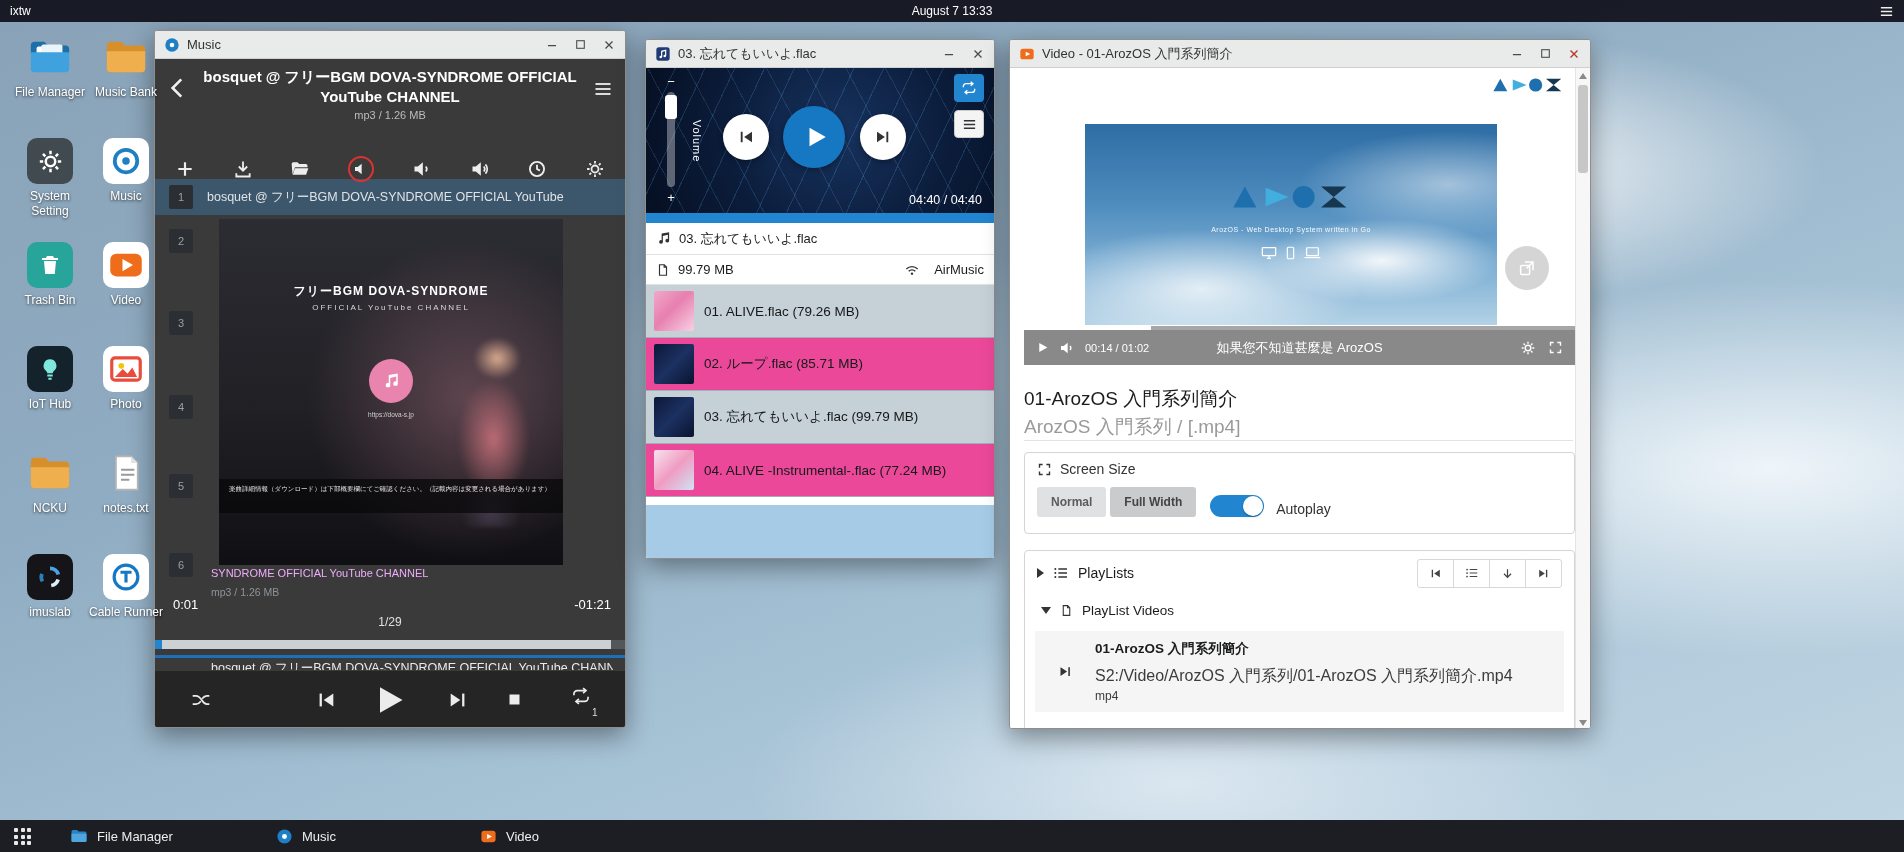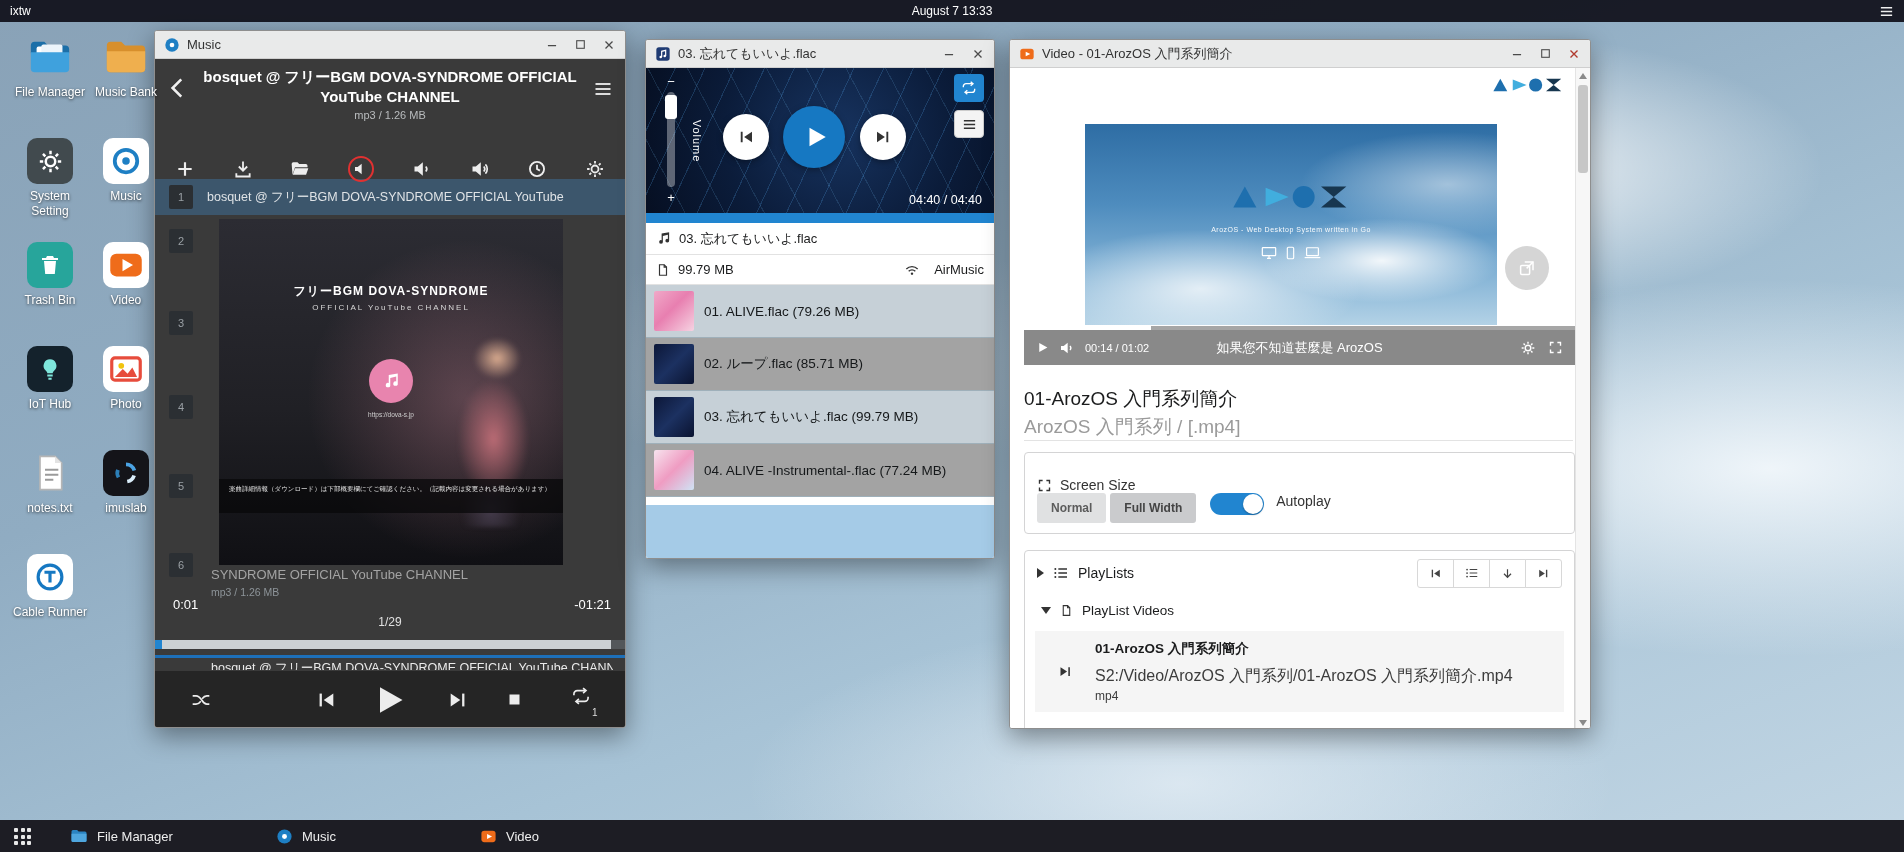--- a/index.html
+++ b/index.html
@@ -53,21 +53,21 @@
 .art-line2{position:absolute;left:0;right:0;top:84px;text-align:center;font-size:8px;letter-spacing:2px;color:#d8d8d8}
 .art-circle{position:absolute;left:150px;top:140px;width:44px;height:44px;border-radius:50%;background:#e884ae;display:flex;align-items:center;justify-content:center;color:#fff}
 .art-url{position:absolute;left:0;right:0;top:192px;text-align:center;font-size:6.5px;color:#cfcfcf}
 .art-person{position:absolute;right:10px;top:112px;width:124px;height:196px;filter:blur(2px);
  background:radial-gradient(ellipse 34px 30px at 55% 14%, rgba(226,178,148,.95), transparent 70%),
  radial-gradient(ellipse 48px 80px at 52% 55%, rgba(214,120,130,.8), transparent 75%),
  radial-gradient(ellipse 40px 50px at 50% 92%, rgba(80,70,90,.7), transparent 75%)}
 .art-band{position:absolute;left:0;right:0;bottom:52px;height:34px;background:rgba(8,8,10,.74);padding:5px 10px;font-size:6.5px;line-height:1.6;color:#e6e6e6;overflow:hidden}
 .t-el{position:absolute;left:18px;top:538px;font-size:13px;color:#fff;z-index:3}
 .t-rem{position:absolute;right:14px;top:538px;font-size:13px;color:#fff;z-index:3}
-.row-below-t{position:absolute;left:56px;right:110px;top:508px;font-size:13px;color:#a3a3a3;white-space:nowrap;overflow:hidden;z-index:1}
+.row-below-t{position:absolute;left:56px;right:110px;top:508px;font-size:11px;color:#f0abfc;white-space:nowrap;overflow:hidden;z-index:1}
 .row-below-m{position:absolute;left:56px;top:527px;font-size:10.5px;color:#8d9499;z-index:1}
 .mw-pos{position:absolute;left:0;right:0;top:556px;text-align:center;font-size:12px;color:#e0e0e0;z-index:3}
 .mw-progress{position:absolute;left:0;right:0;top:581px;height:9px;background:#53575a;z-index:3;cursor:pointer}
 .mw-buff{width:97%;height:100%;background:#ccd1d4}
 .mw-played{position:absolute;left:0;top:0;width:7px;height:100%;background:#2185d0}
 .blue-line{position:absolute;left:0;right:0;top:596px;height:3px;background:#1d6fb8;z-index:3}
 .clip-row{position:absolute;left:56px;right:12px;top:601px;height:10px;overflow:hidden;font-size:12.5px;color:#eaeaea;white-space:nowrap;z-index:1}
 .mw-controls{position:absolute;left:0;right:0;bottom:0;height:58px;background:#252525;z-index:4}
 .mc{position:absolute;color:#ececec;cursor:pointer}
 .mc-badge{position:absolute;left:437px;top:36px;font-size:10px;color:#ddd}
@@ -91,21 +91,21 @@
 .btn-loop{left:308px;top:6px;background:#2185d0;color:#fff}
 .btn-list{left:308px;top:42px;background:#f4f4f4;border:1px solid #ccc;color:#333}
 .ptime{position:absolute;right:12px;bottom:6px;color:#fff;font-size:12.5px}
 .pbar{position:absolute;left:0;right:0;top:145px;height:10px;background:#2185d0;cursor:pointer}
 .irow{position:absolute;left:0;right:0;background:#fff;border-bottom:1px solid #e2e2e2;display:flex;align-items:center;gap:8px;padding:0 10px;font-size:13px;color:#1b1c1d}
 .irow1{top:155px;height:32px}
 .irow2{top:187px;height:30px}
 .ir-right{margin-left:auto;display:flex;align-items:center;gap:14px}
 .plist{position:absolute;left:0;right:0;top:217px}
 .prow{display:flex;align-items:center;gap:10px;padding:6px 8px;border-bottom:1px solid #9fb0ba;font-size:13.5px;color:#15181a;cursor:pointer}
-.prow.odd{background:#c6d0d7}.prow.even{background:#a3a3a3}
+.prow.odd{background:#c6d0d7}.prow.even{background:#ec4899}
 .pthumb{width:40px;height:40px;flex:none;border-radius:2px}
 .th1{background:linear-gradient(135deg,#f0a9c8 0%,#e87fb0 45%,#f6d3e2 100%)}
 .th2{background:linear-gradient(135deg,#0c1738 0%,#1c3161 50%,#0a1330 100%)}
 .th4{background:linear-gradient(135deg,#f7e3ee 0%,#ef9cc2 50%,#cfe3f5 100%)}
 .pfooter{position:absolute;left:0;right:0;top:437px;bottom:0;background:#a5cbe7}
 
 .win-video{left:1009px;top:39px;width:582px;height:690px}
 .vw-body{position:relative;height:662px;background:#fff;overflow:hidden;color:#1b1c1d}
 .logo-corner{position:absolute;right:26px;top:8px;width:72px}
 .vscreen{position:absolute;left:75px;top:56px;width:412px;height:201px;overflow:hidden;cursor:pointer;
@@ -123,23 +123,23 @@
 .vprog-fill{width:23%;height:100%;background:#fff}
 .vc-row{position:relative;display:flex;align-items:center;height:100%;padding:4px 12px 0;gap:10px;color:#fff}
 .vc-row>span{cursor:pointer;display:flex}
 .vc-time{font-size:11px;cursor:default!important}
 .vsub{position:absolute;left:50%;transform:translateX(-50%);font-size:13px;white-space:nowrap}
 .vc-right{margin-left:auto;display:flex;gap:12px}
 .vtitle{position:absolute;left:14px;top:318px;font-size:19px}
 .vmeta{position:absolute;left:14px;top:346px;font-size:19px;color:#9a9a9a}
 .vdivider{position:absolute;left:14px;right:17px;top:372px;border-top:1px solid #e3e3e3}
 .vbox{position:absolute;left:14px;width:551px;border:1px solid #d4d4d5;border-radius:4px;background:#fff}
-.box1{top:384px;height:82px;padding:24px 12px}
+.box1{top:384px;height:82px;padding:8px 12px}
 .ss-label{display:flex;align-items:center;gap:8px;font-size:14px;color:#333}
-.ss-row{margin-top:0;display:flex;align-items:flex-start}
+.ss-row{margin-top:10px;display:flex;align-items:flex-end}
 .ui-btn{font-size:12px;font-weight:bold;padding:8px 14px;border-radius:3px;border:none;cursor:pointer}
 .btn-normal{background:#e0e1e2;color:#5c5c5c;margin-right:4px}
 .btn-full{background:#cacbcd;color:#444}
 .toggle{margin-left:14px;width:54px;height:22px;border-radius:11px;background:#2185d0;position:relative;cursor:pointer}
 .knob{position:absolute;top:1px;right:1px;width:20px;height:20px;border-radius:50%;background:#fff;box-shadow:0 1px 2px rgba(0,0,0,.3)}
 .autoplay-label{margin-left:12px;font-size:14px;color:#333}
 .box2{top:482px;height:200px}
 .pl-header{height:44px;display:flex;align-items:center;gap:9px;padding:0 12px}
 .pl-header .txt{font-size:14px}
 .c-right{width:0;height:0;border-top:5px solid transparent;border-bottom:5px solid transparent;border-left:7px solid #333;cursor:pointer}
@@ -257,20 +257,29 @@
     <span class="appbg" style="background:#fff">
       <svg width="38" height="38" viewBox="0 0 24 24">
           <rect x="3" y="5" width="18" height="14" rx="2" fill="#fff" stroke="#e74c3c" stroke-width="2"></rect>
           <circle cx="9" cy="10" r="1.8" fill="#f1c40f"></circle>
           <path d="M5 17l5-5 3 3 3-4 3 6z" fill="#e74c3c"></path>
         </svg>
     </span>
     <span class="dlabel">Photo</span>
   </div>
 
+  <div class="dicon">
+    <span class="glyph">
+      <svg width="46" height="46" viewBox="0 0 48 48">
+          <path d="M4 12a4 4 0 014-4h11l4 4h17a4 4 0 014 4v20a4 4 0 01-4 4H8a4 4 0 01-4-4z" fill="#d78f2c"></path>
+          <path d="M4 18h40v18a4 4 0 01-4 4H8a4 4 0 01-4-4z" fill="#efaf4e"></path>
+        </svg>
+    </span>
+    <span class="dlabel">NCKU</span>
+  </div>
 
   <div class="dicon">
     <span class="glyph">
       <svg width="40" height="40" viewBox="0 0 24 24">
           <path d="M6 2h9l4 4v16H6z" fill="#fff" stroke="#b5b5b5"></path>
           <path d="M15 2v4h4z" fill="#e3e3e3"></path>
           <path d="M9 10h8M9 13h8M9 16h5" stroke="#9a9a9a" stroke-width="1.2"></path>
         </svg>
     </span>
     <span class="dlabel">notes.txt</span>

